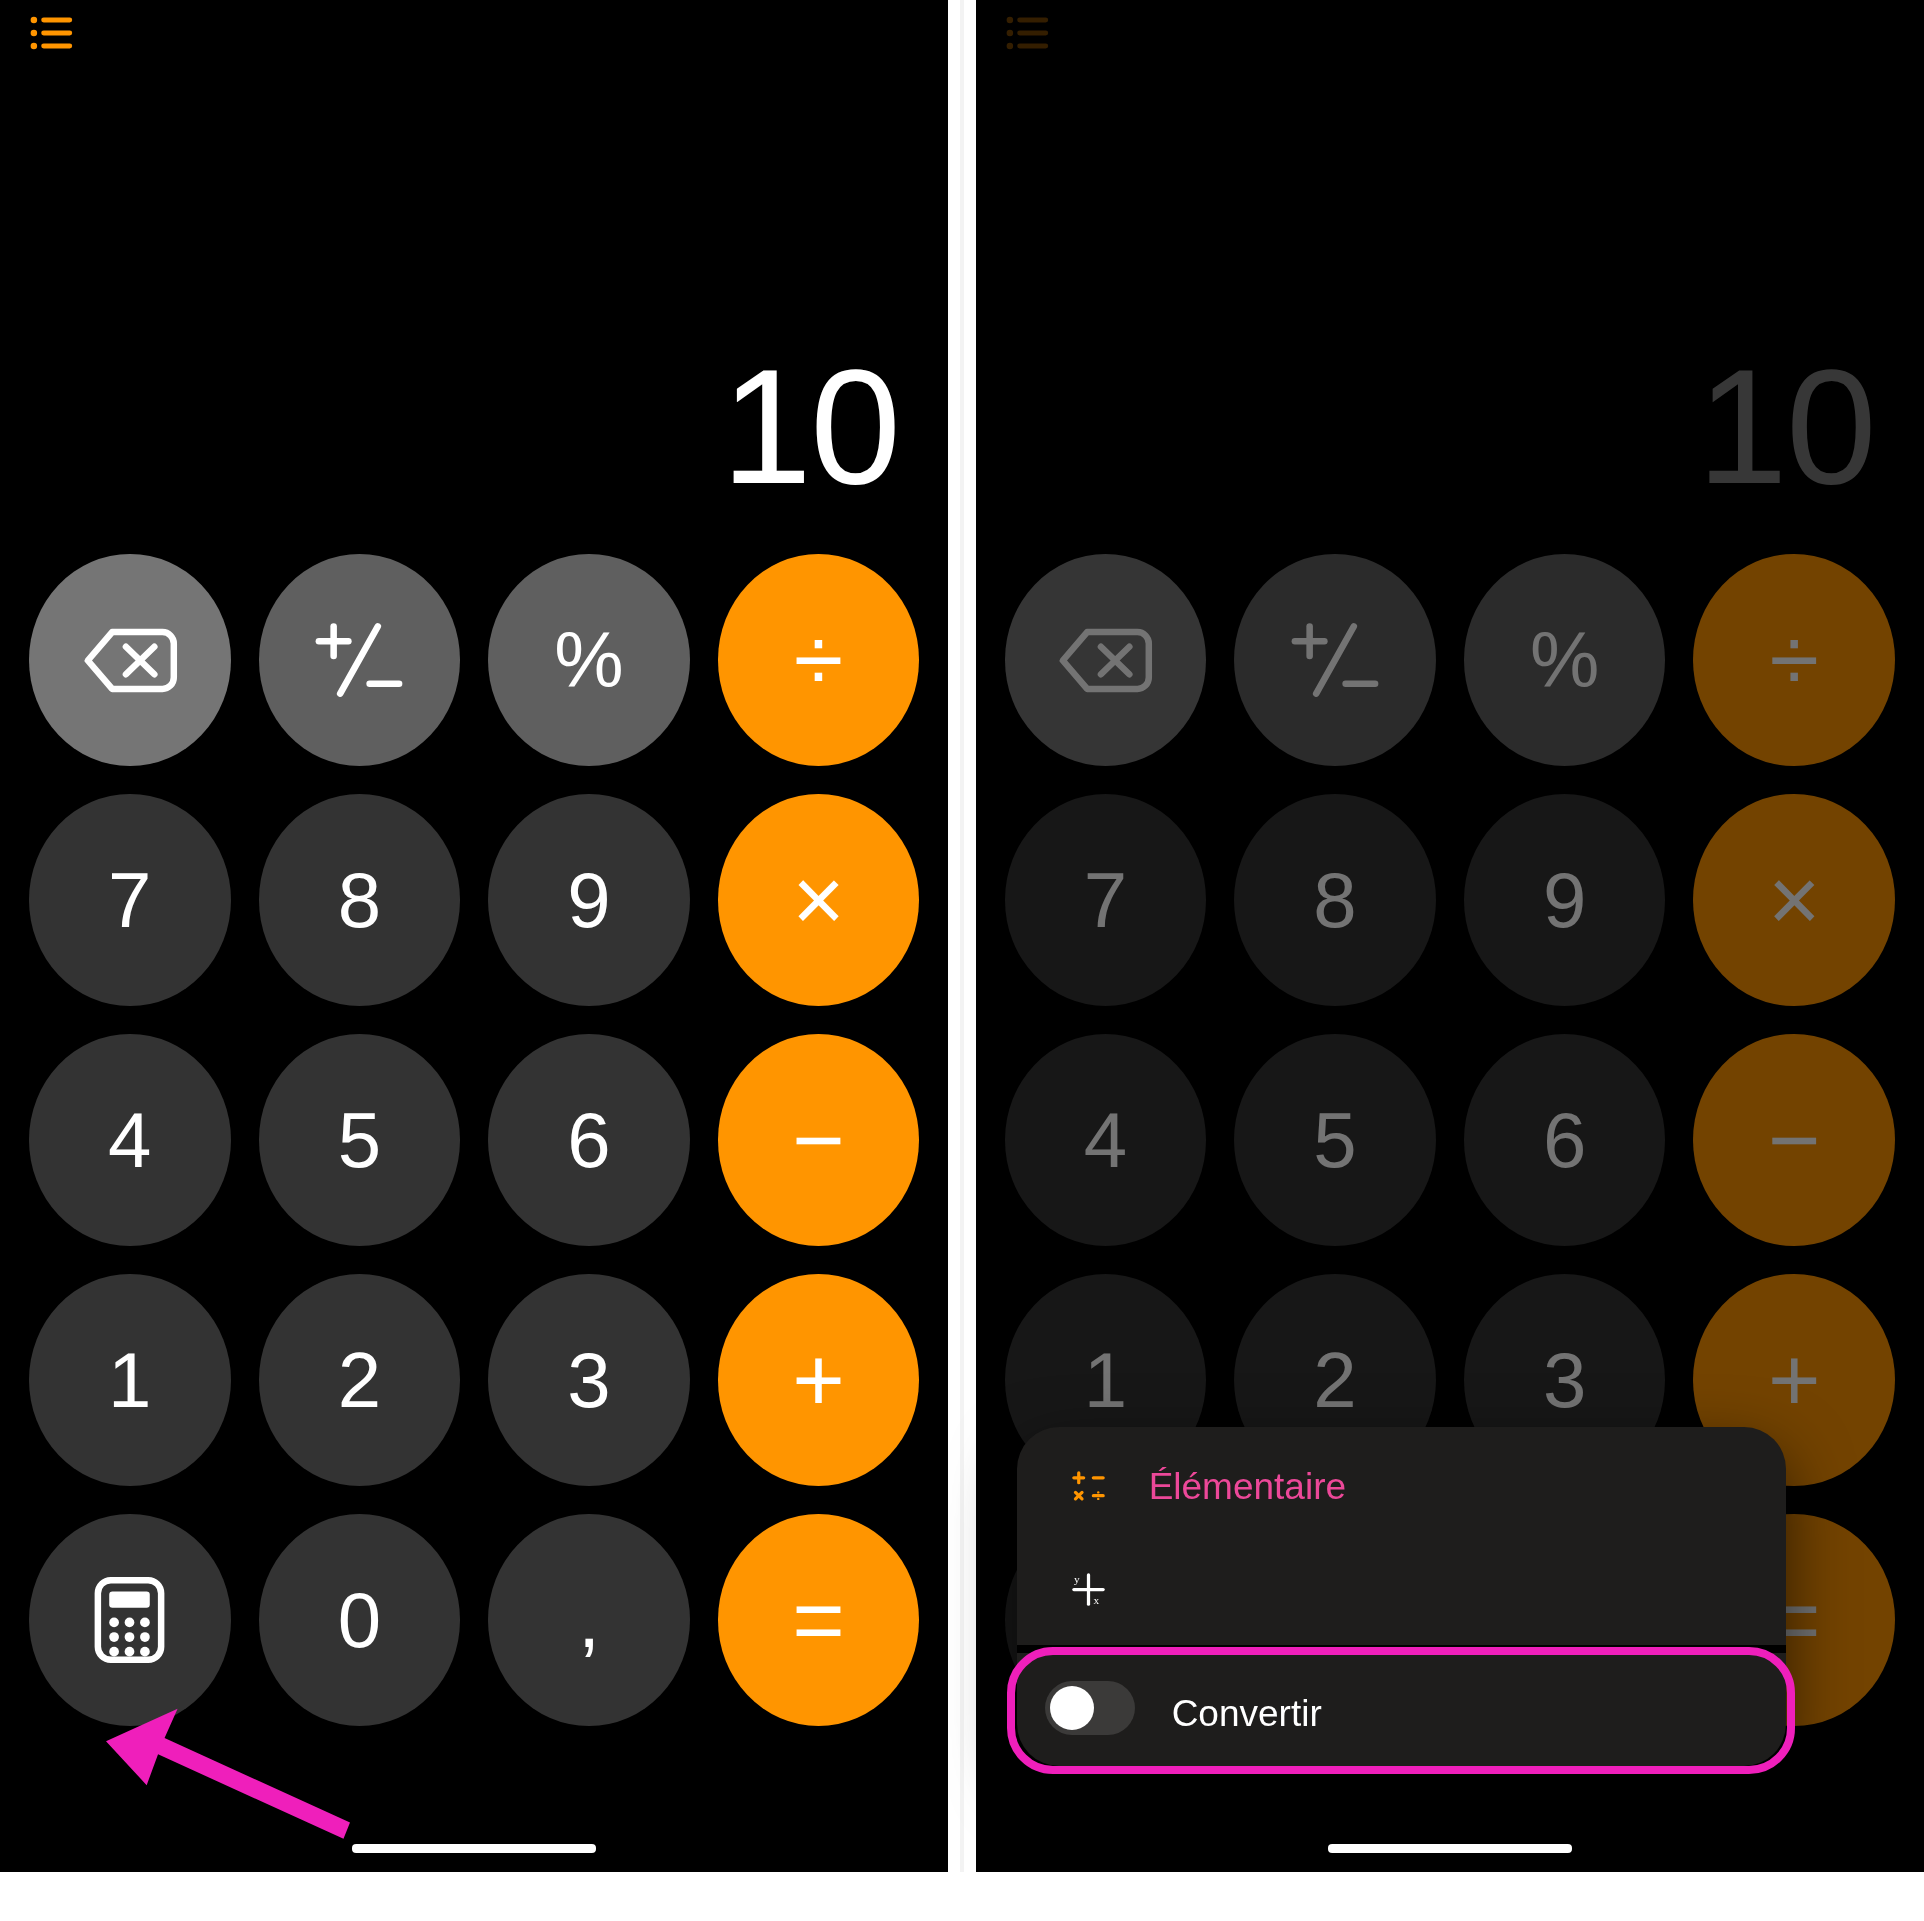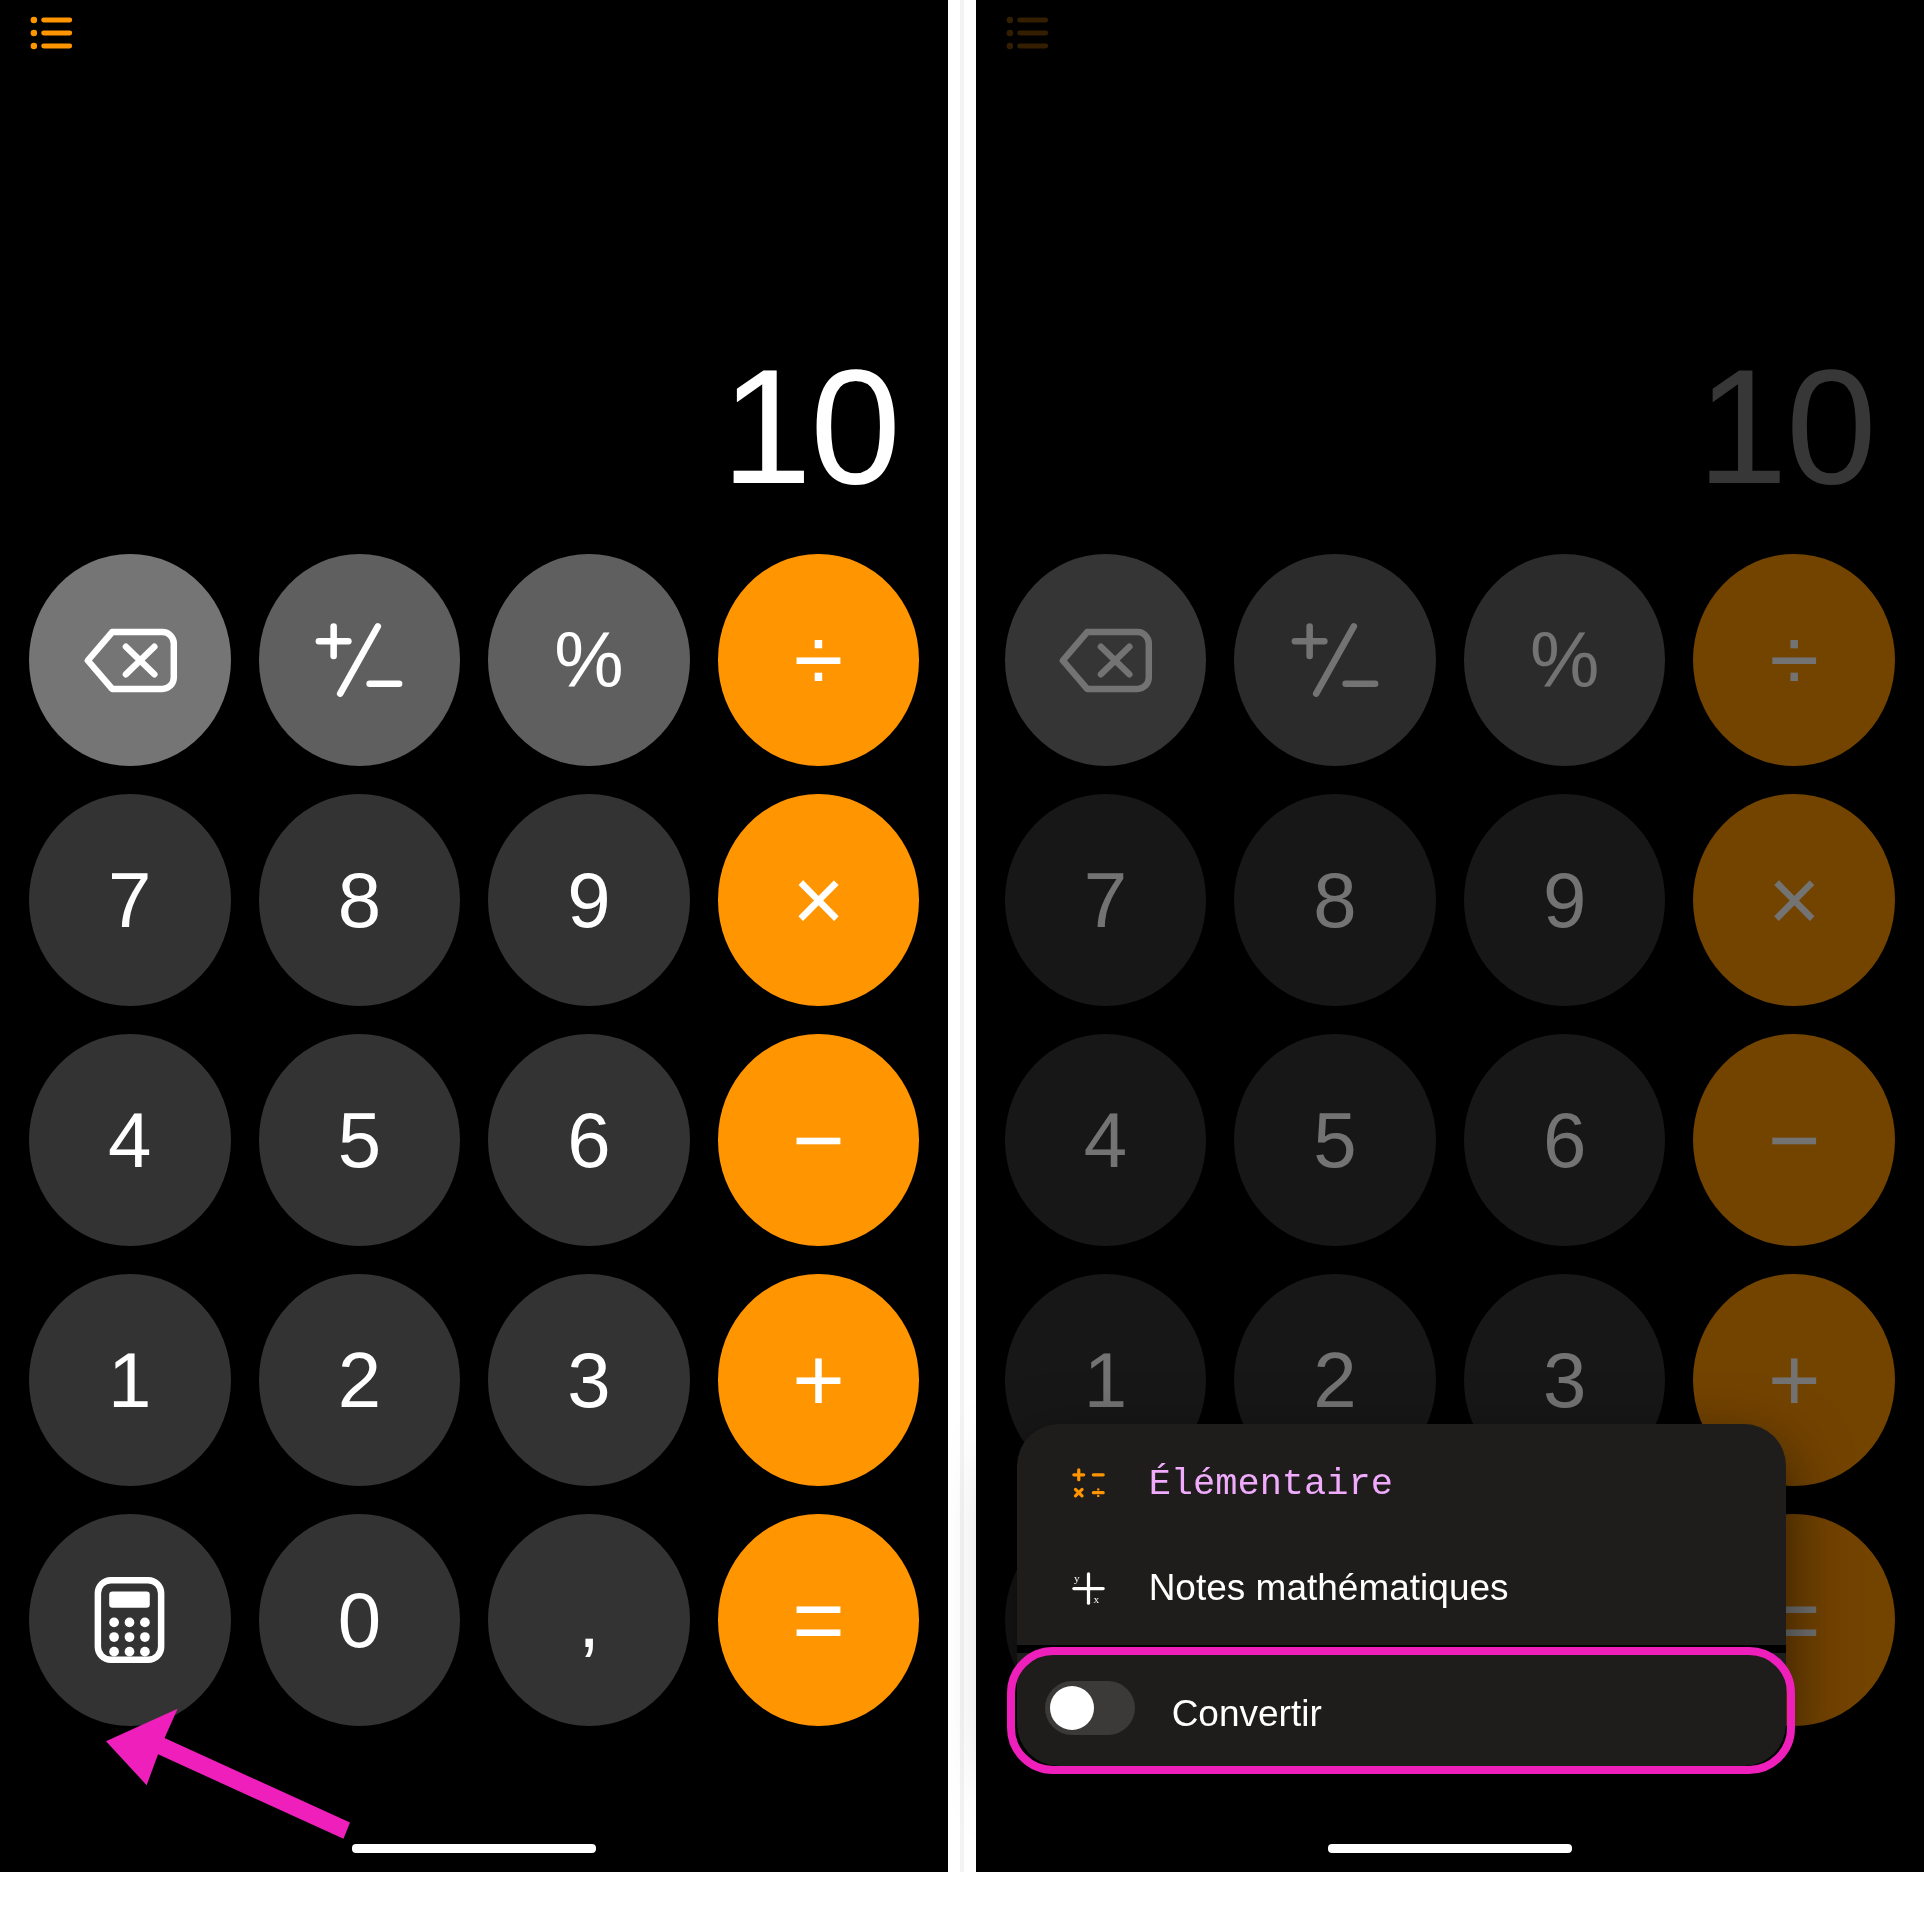--- a/index.html
+++ b/index.html
@@ -114,21 +114,21 @@
   }
   .menu-row {
     display: flex;
     align-items: center;
     gap: 37px;
     padding: 31px 49px;
     color: #fff;
     font-size: 37px;
     cursor: pointer;
   }
-  .menu-row.active { color: #f0abfc; font-family: Liberation Mono, monospace; }
+  .menu-row.active { color: #ec4899; }
   .menu-row.active .menu-icon { color: #ff9500; }
   .menu-icon {
     width: 46px;
     flex: 0 0 46px;
     display:flex;
     align-items:center;
     justify-content:center;
     color:#fff;
     font-size:33px;
   }
@@ -358,21 +358,20 @@
         <span class="menu-icon">
           <svg width="39" height="39" viewBox="0 0 48 48" style="font-size:40px">
               <g stroke="#fff" stroke-width="4" stroke-linecap="round" fill="none">
             <text x="6" y="16" font-size="14" fill="#fff" stroke="none" font-family="serif">y</text>
             <line x1="6" y1="24" x2="42" y2="24"></line>
             <text x="30" y="42" font-size="14" fill="#fff" stroke="none" font-family="serif">x</text>
             <line x1="24" y1="6" x2="24" y2="42"></line>
           </g>
             </svg>
         </span>
-        <span>Notes mathématiques</span>
       </div>
       <div class="menu-divider"></div>
       <div class="menu-row toggle-row">
         <span class="switch"></span>
         <span>Convertir</span>
       </div>
     </div>
 
     <div class="annotation-highlight"></div>
 

